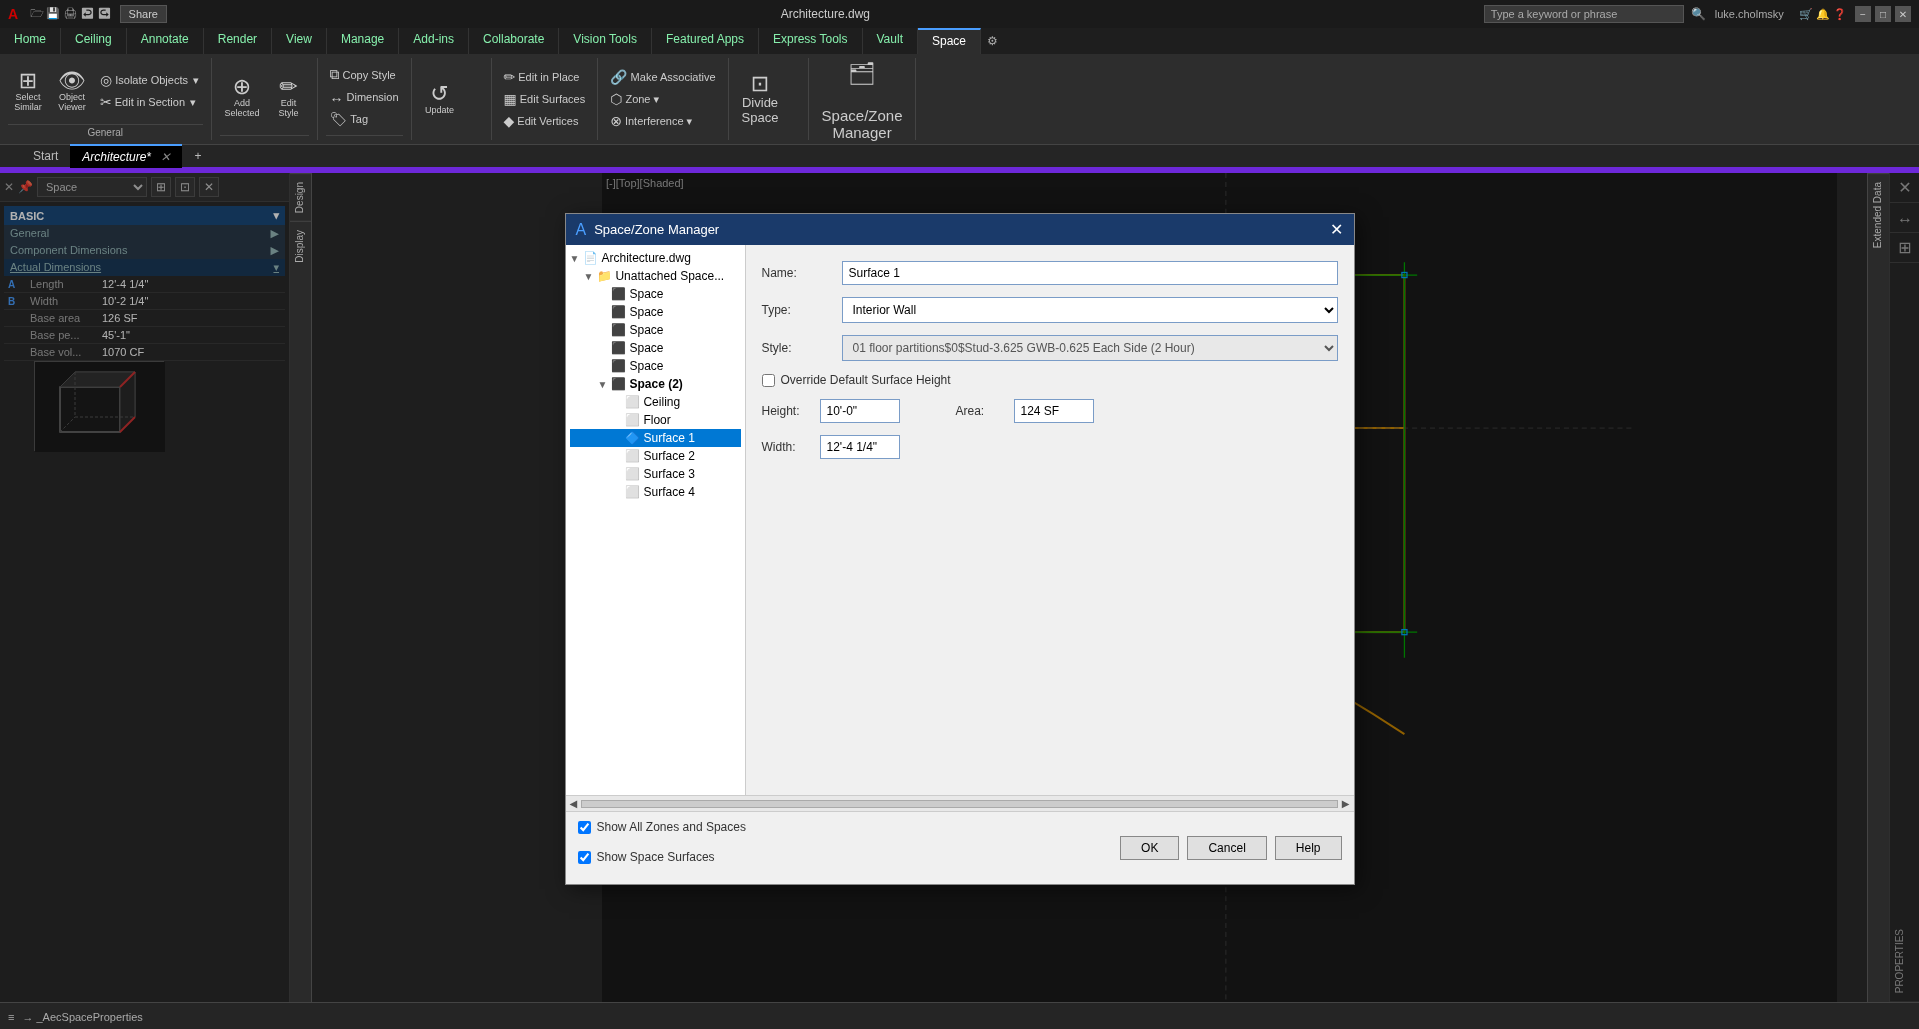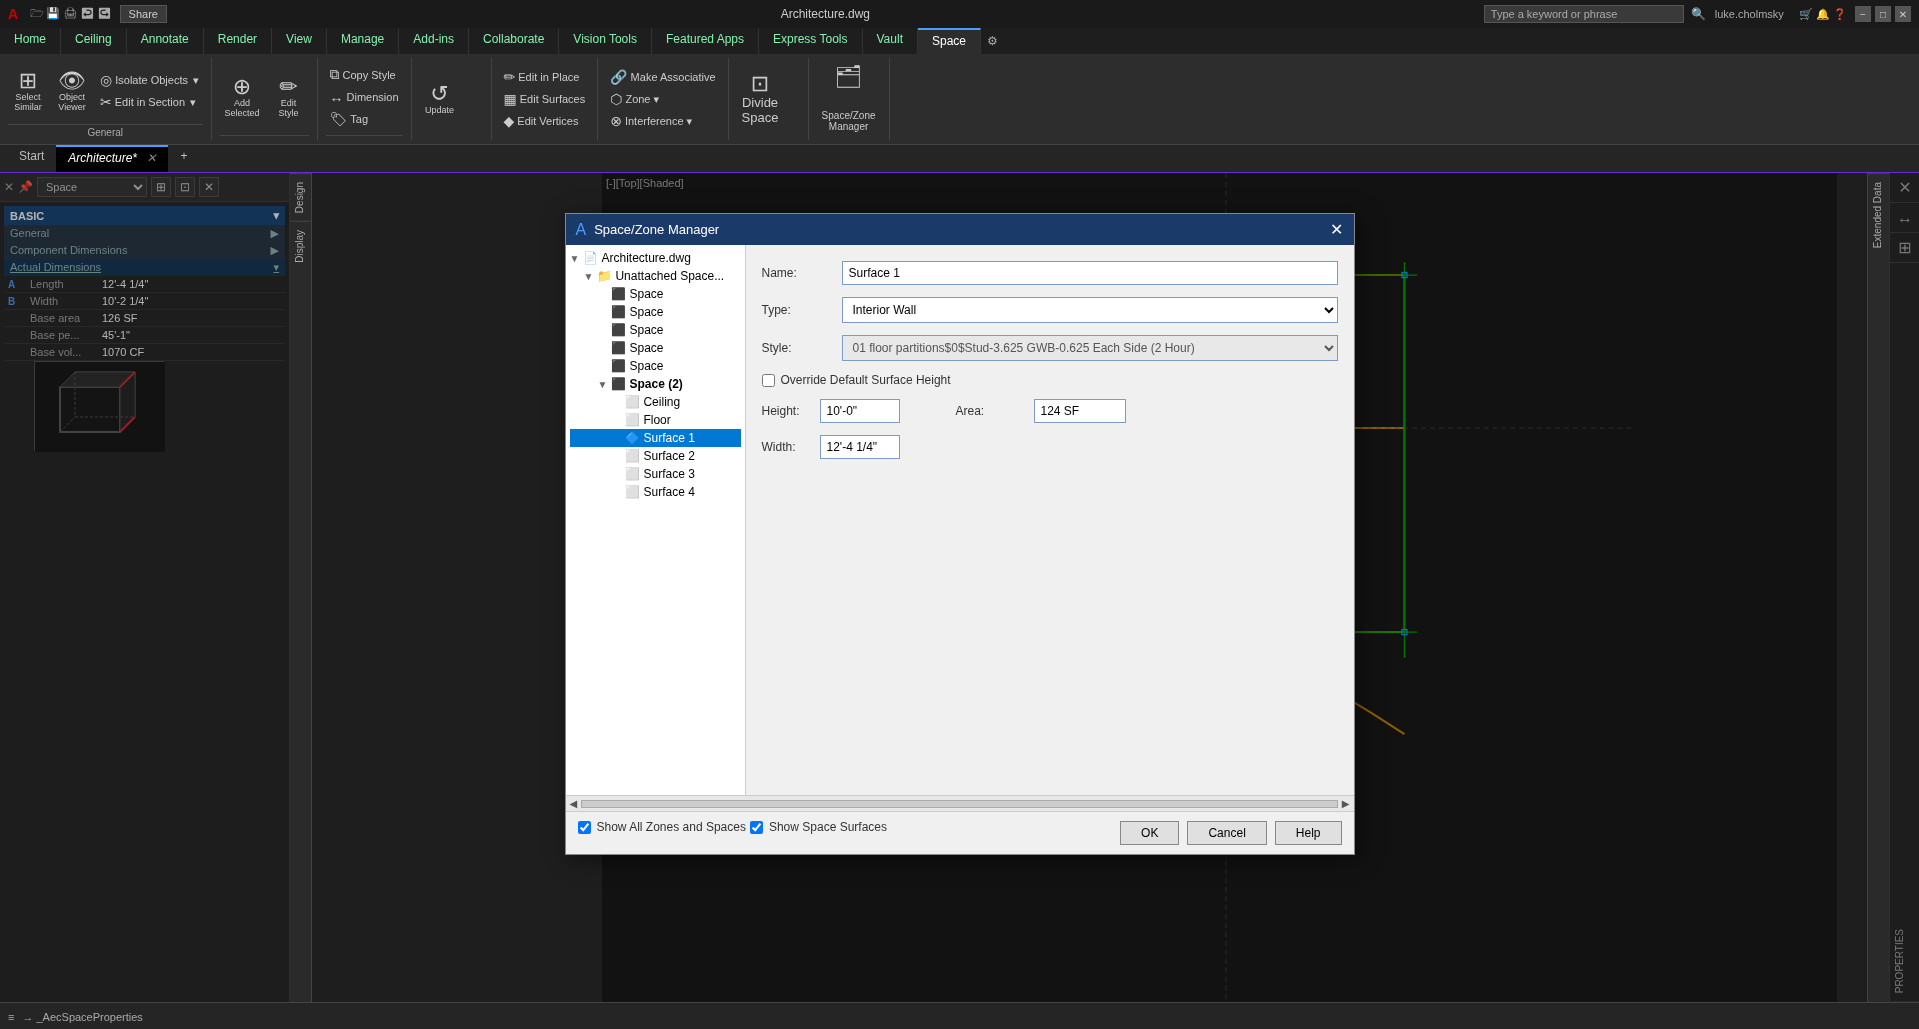--- a/index.html
+++ b/index.html
@@ -21,21 +21,21 @@
     #ribbon-tabs .tab.active { background: #2d2d2d; color: #fff; border-top: 2px solid #4a9eff; }
     #ribbon-content { display: flex; height: 90px; padding: 4px 0; }
     .ribbon-group { display: flex; flex-direction: column; padding: 2px 8px; border-right: 1px solid #444; min-width: 80px; }
     .ribbon-group-items { display: flex; flex: 1; gap: 4px; align-items: center; }
     .ribbon-group-label { text-align: center; font-size: 10px; color: #aaa; margin-top: 2px; border-top: 1px solid #444; padding-top: 2px; }
     .ribbon-btn { display: flex; flex-direction: column; align-items: center; padding: 2px 4px; cursor: pointer; border: 1px solid transparent; color: #ccc; font-size: 10px; min-width: 40px; }
     .ribbon-btn .icon { font-size: 22px; line-height: 1; }
     .ribbon-btn-small { display: flex; align-items: center; gap: 3px; padding: 2px 4px; cursor: pointer; color: #ccc; font-size: 11px; white-space: nowrap; }
     .ribbon-btn-small .icon-sm { font-size: 14px; }
     .ribbon-col { display: flex; flex-direction: column; gap: 2px; }
-    #tabs-bar { background: #252525; display: flex; height: 28px; border-bottom: 1px solid #6d28d9; padding: 0 7px; }
+    #tabs-bar { background: #252525; display: flex; align-items: center; height: 28px; border-bottom: 6px solid #6d28d9; padding: 0 21px; }
     .doc-tab { padding: 4px 12px; font-size: 12px; color: #bbb; cursor: pointer; }
     .doc-tab.active { background: #000000; color: #fff; border-top: 2px solid #4a9eff; font-style: italic; }
     .doc-tab .close-btn { margin-left: 6px; color: #888; }
 
     
     #main { display: flex; flex: 1; height: calc(1029px - 28px - 26px - 90px - 28px - 28px); position: relative; }
 
     
     #left-panel { width: 290px; background: #2a2a2a; border-right: 1px solid #444; display: flex; flex-direction: column; }
     #left-panel-toolbar { display: flex; align-items: center; padding: 4px; gap: 4px; background: #333; border-bottom: 1px solid #444; }
@@ -84,21 +84,21 @@
     .form-select { flex: 1; padding: 4px 6px; border: 1px solid #7a9cc7; background: #fff; font-size: 12px; color: #000; }
     .form-check-row { display: flex; align-items: center; margin-bottom: 12px; gap: 6px; font-size: 12px; color: #333; }
     .form-check-row input[type=checkbox] { width: 13px; height: 13px; }
     .form-metric-row { display: flex; align-items: center; margin-bottom: 12px; gap: 16px; }
     .form-metric { display: flex; align-items: center; gap: 8px; }
     .form-metric label { width: 50px; font-size: 12px; color: #333; font-weight: 500; }
     .form-metric input { width: 80px; padding: 4px 6px; border: 1px solid #7a9cc7; background: #fff; font-size: 12px; }
 
     
     #dialog-footer { background: #f0f0f0; border-top: 1px solid #ccc; padding: 8px 12px; display: flex; justify-content: space-between; align-items: center; }
-    #dialog-checkboxes { display: flex; flex-direction: row; gap: 4px; }
+    #dialog-checkboxes { display: flex; flex-direction: column; gap: 4px; }
     #dialog-buttons { display: flex; gap: 8px; }
     .dialog-btn { padding: 4px 20px; border: 1px solid #888; background: #e0e0e0; font-size: 12px; cursor: pointer; }
     .vtab { writing-mode: vertical-rl; text-orientation: mixed; transform: rotate(180deg); font-size: 10px; color: #aaa; padding: 8px 2px; cursor: pointer; white-space: nowrap; border-bottom: 1px solid #444; }
 
     #bottom-bar-area { display: flex; height: 28px; align-items: center; background: #252525; border-top: 1px solid #444; padding: 0 8px; gap: 8px; font-size: 11px; color: #aaa; }
 
     
     #thumbnail { position: absolute; bottom: 8px; left: 20px; width: 130px; height: 90px; background: #1e1e1e; border: 1px solid #555; }
   </style>
 </head>
@@ -255,21 +255,21 @@
           <span class="icon">⊡</span>
           <span style="font-size:13px;text-align:center;">Divide<br>Space</span>
         </div>
       </div>
     </div>
 
     <div class="ribbon-group">
       <div class="ribbon-group-items">
         <div class="ribbon-btn" style="min-width:60px;">
           <span class="icon">🗂</span>
-          <span style="font-size:10px;text-align:center;margin-top:22px;">Space/Zone<br>Manager</span>
+          <span style="font-size:15px;text-align:center;margin-top:22px;">Space/Zone<br>Manager</span>
         </div>
       </div>
     </div>
   </div>
 </div>
 
 <div id="tabs-bar">
   <div class="doc-tab">Start</div>
   <div class="doc-tab active">
     <span>Architecture*</span>
@@ -557,21 +557,21 @@
             <span>Override Default Surface Height</span>
           </div>
 
           <div class="form-metric-row">
             <div class="form-metric">
               <label>Height:</label>
               <input type="text" class="form-metric" style="width: 80px; padding: 4px 6px; border: 1px solid rgb(122, 156, 199);" value="10'-0&quot;">
             </div>
             <div class="form-metric" style="margin-left:40px;">
               <label>Area:</label>
-              <input type="text" class="form-metric" style="width: 92px; padding: 4px 6px; border: 1px solid rgb(122, 156, 199); margin-left: 20px;" value="124 SF">
+              <input type="text" class="form-metric" style="width: 80px; padding: 4px 6px; border: 1px solid rgb(122, 156, 199);" value="124 SF">
             </div>
           </div>
 
           <div class="form-metric-row">
             <div class="form-metric">
               <label>Width:</label>
               <input type="text" class="form-metric" style="width: 80px; padding: 4px 6px; border: 1px solid rgb(122, 156, 199);" value="12'-4 1/4&quot;">
             </div>
           </div>
         </div>

